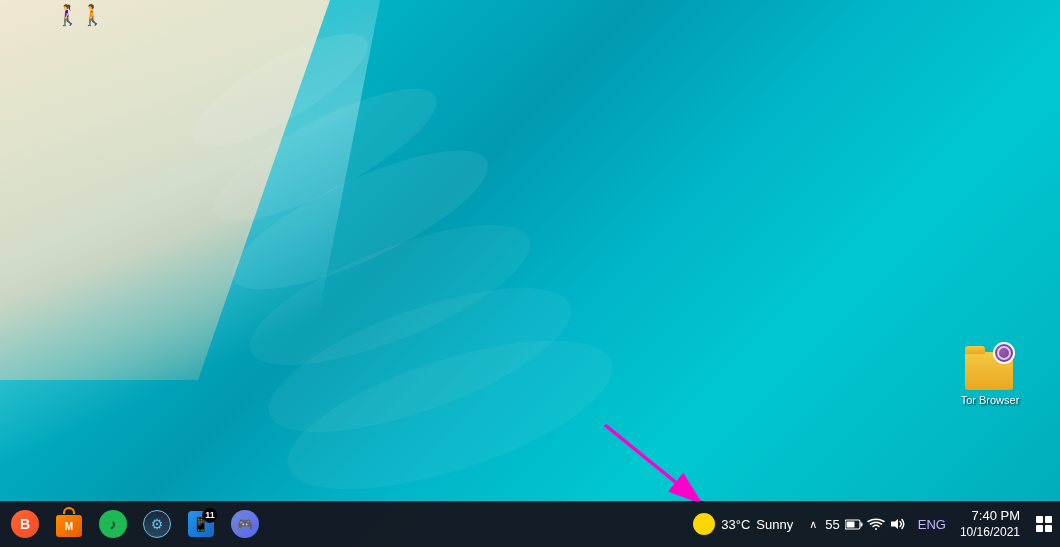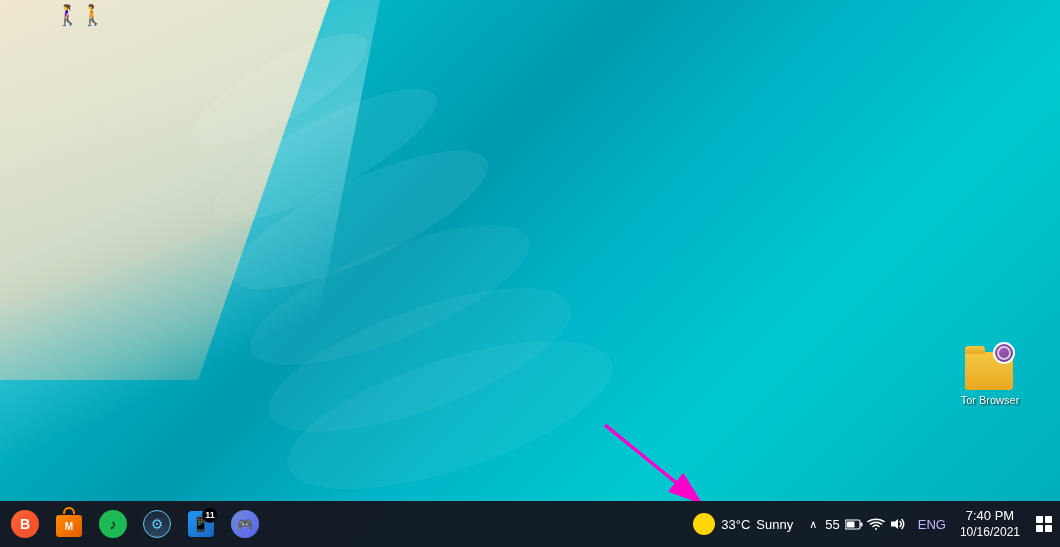--- a/index.html
+++ b/index.html
@@ -346,21 +346,21 @@
     .tray-eng {
       color: #c4b5fd;
       font-size: 13px;
       padding: 0 6px;
       cursor: pointer;
     }
 
     .tray-datetime {
       display: flex;
       flex-direction: column;
-      align-items: center;
+      align-items: flex-end;
       justify-content: center;
       padding: 0 8px;
       height: 100%;
       cursor: pointer;
       color: white;
       line-height: 1.3;
     }
 
     .tray-time {
       font-size: 13px;

